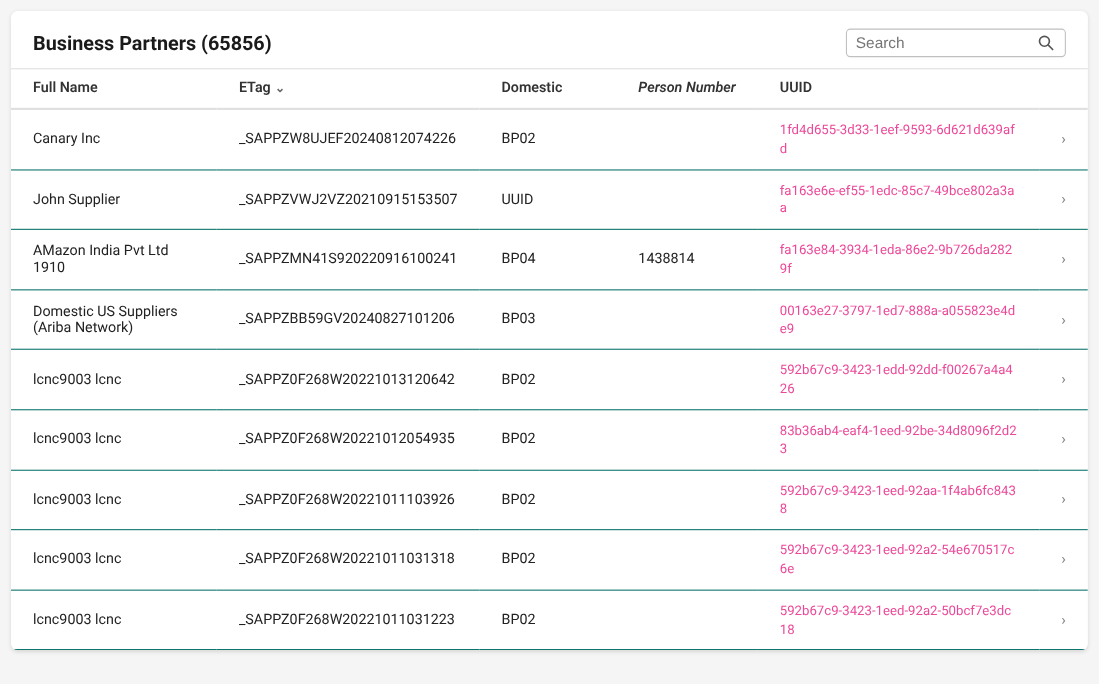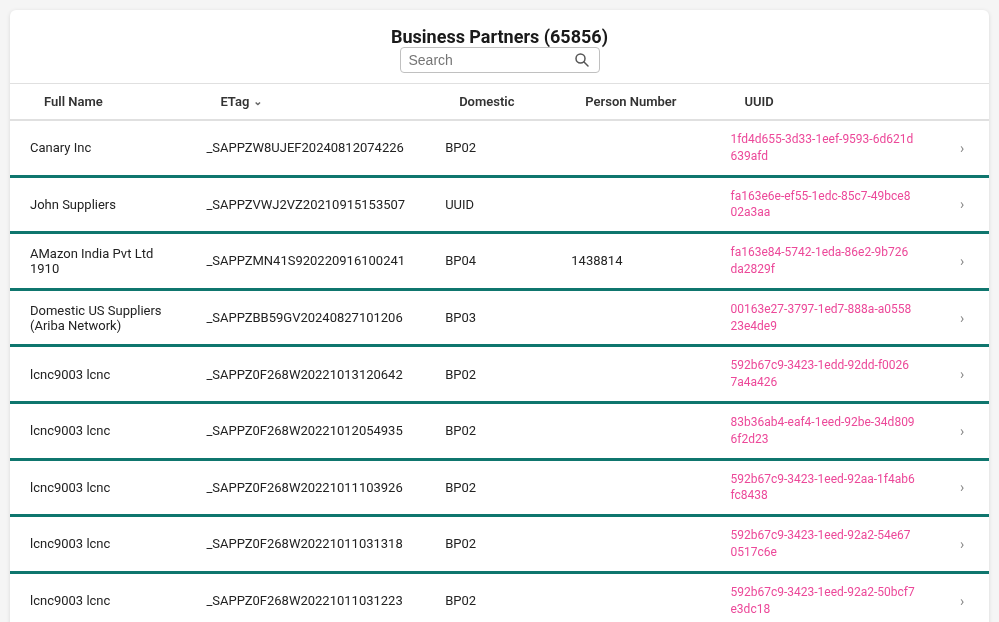--- a/index.html
+++ b/index.html
@@ -26,21 +26,20 @@
       box-shadow: 0 1px 4px rgba(0,0,0,0.12);
       overflow: hidden;
     }
 
     .header {
       display: flex;
       align-items: center;
       justify-content: space-between;
       padding: 16px 20px 10px 20px;
       border-bottom: 1px solid #e0e0e0;
-      flex-direction: column;
     }
 
     .page-title {
       font-size: 18px;
       font-weight: 700;
       color: #1a1a1a;
     }
 
     .search-container {
       display: flex;
@@ -78,52 +77,52 @@
     table {
       width: 100%;
       border-collapse: collapse;
     }
 
     thead tr {
       border-bottom: 2px solid #e0e0e0;
     }
 
     thead th {
-      padding: 10px 34px;
+      padding: 10px 20px;
       text-align: left;
       font-size: 13px;
       font-weight: 600;
       color: #333;
       white-space: nowrap;
     }
 
     thead th:last-child {
       padding-right: 20px;
     }
 
     .col-fullname { width: 20%; }
     .col-etag { width: 23%; }
     .col-grouping { width: 13%; }
-    .col-person { width: 13%; }
+    .col-person { width: 13%; font-style: italic; }
     .col-uuid { width: 28%; }
     .col-arrow { width: 3%; }
 
     .etag-header {
       display: flex;
       align-items: center;
       gap: 4px;
     }
 
     .sort-icon {
       font-size: 11px;
       color: #666;
     }
 
     tbody tr {
-      border-bottom: 3px solid #0f766e;
+      border-bottom: 1px solid #0f766e;
     }
 
     tbody td {
       padding: 10px 20px;
       font-size: 13px;
       color: #222;
       vertical-align: middle;
     }
 
     .uuid-cell {
@@ -190,35 +189,35 @@
       <td>Canary Inc</td>
       <td>_SAPPZW8UJEF20240812074226</td>
       <td>BP02</td>
       <td></td>
       <td class="uuid-cell">1fd4d655-3d33-1eef-9593-6d621d639afd</td>
       <td class="arrow-cell">
         <span class="chevron-icon">›</span>
       </td>
     </tr>
           <tr>
-      <td>John Suppliers</td>
+      <td>John Supplier</td>
       <td>_SAPPZVWJ2VZ20210915153507</td>
       <td>UUID</td>
       <td></td>
       <td class="uuid-cell">fa163e6e-ef55-1edc-85c7-49bce802a3aa</td>
       <td class="arrow-cell">
         <span class="chevron-icon">›</span>
       </td>
     </tr>
           <tr>
       <td>AMazon India Pvt Ltd 1910</td>
       <td>_SAPPZMN41S920220916100241</td>
       <td>BP04</td>
       <td>1438814</td>
-      <td class="uuid-cell">fa163e84-5742-1eda-86e2-9b726da2829f</td>
+      <td class="uuid-cell">fa163e84-3934-1eda-86e2-9b726da2829f</td>
       <td class="arrow-cell">
         <span class="chevron-icon">›</span>
       </td>
     </tr>
           <tr>
       <td>Domestic US Suppliers (Ariba Network)</td>
       <td>_SAPPZBB59GV20240827101206</td>
       <td>BP03</td>
       <td></td>
       <td class="uuid-cell">00163e27-3797-1ed7-888a-a055823e4de9</td>

